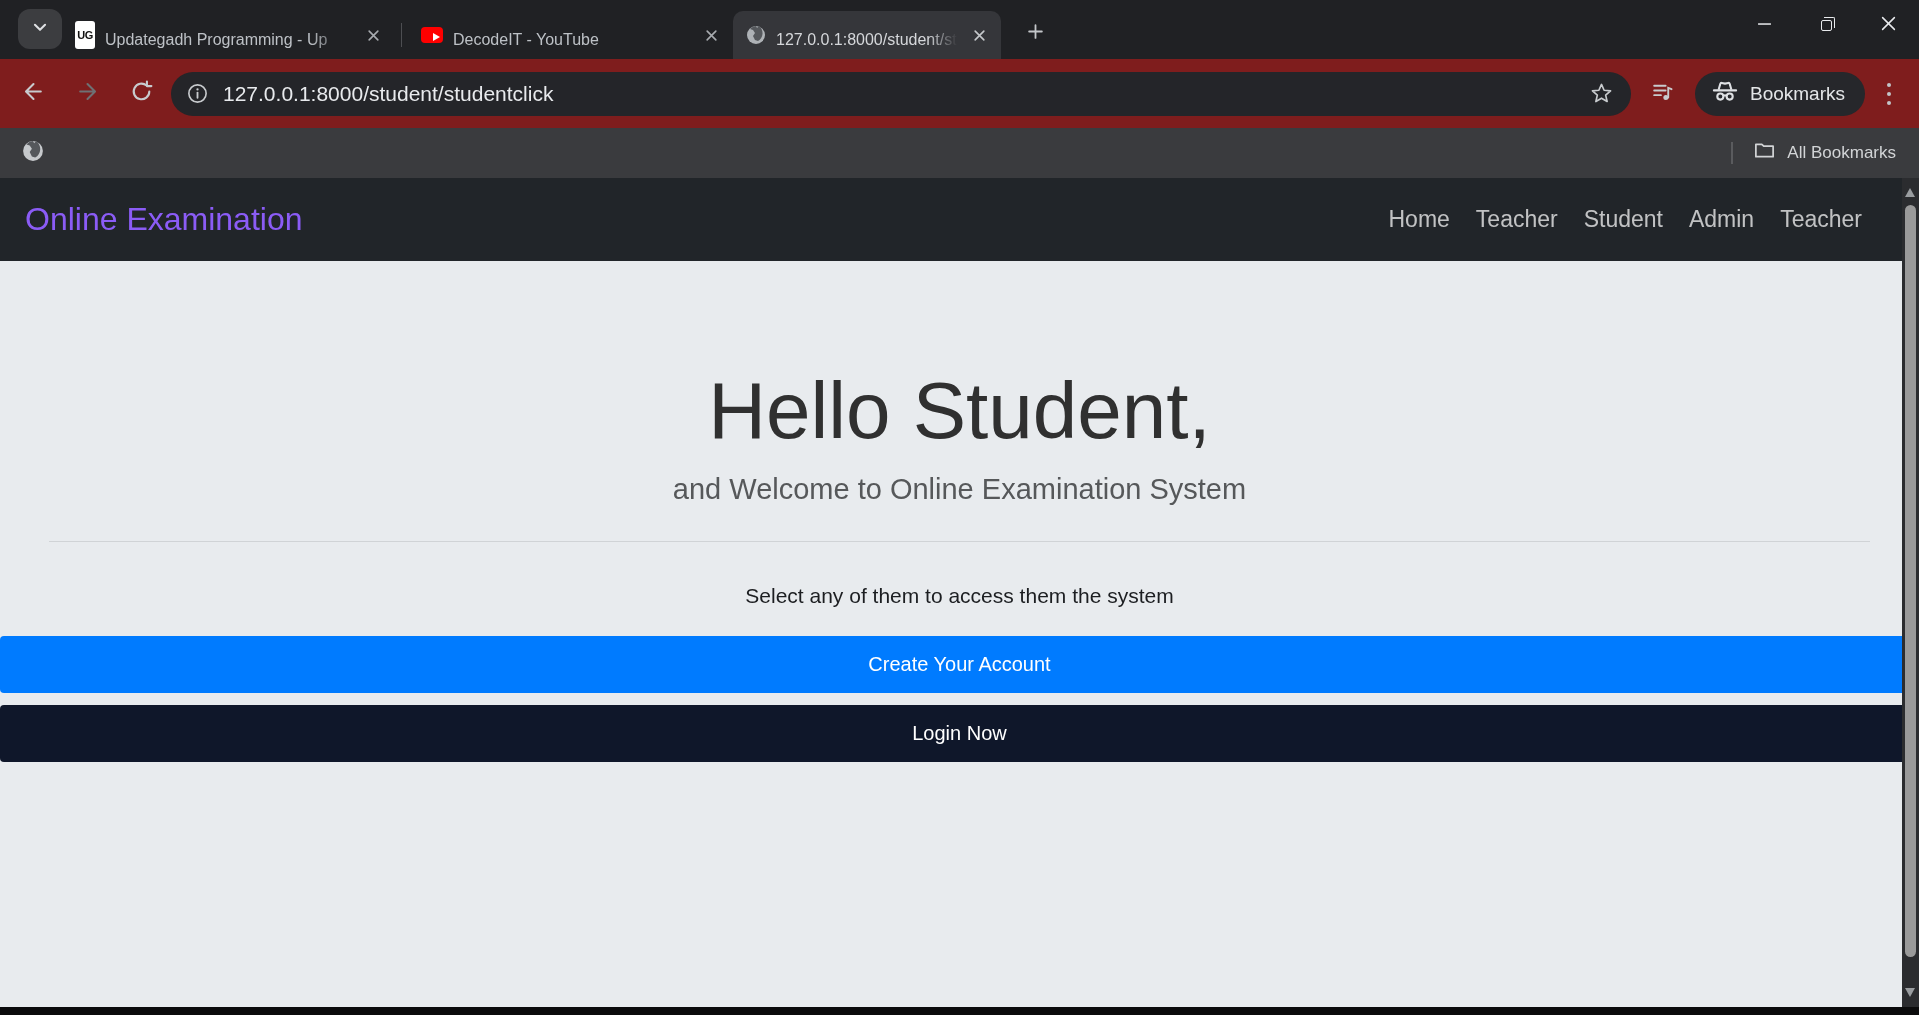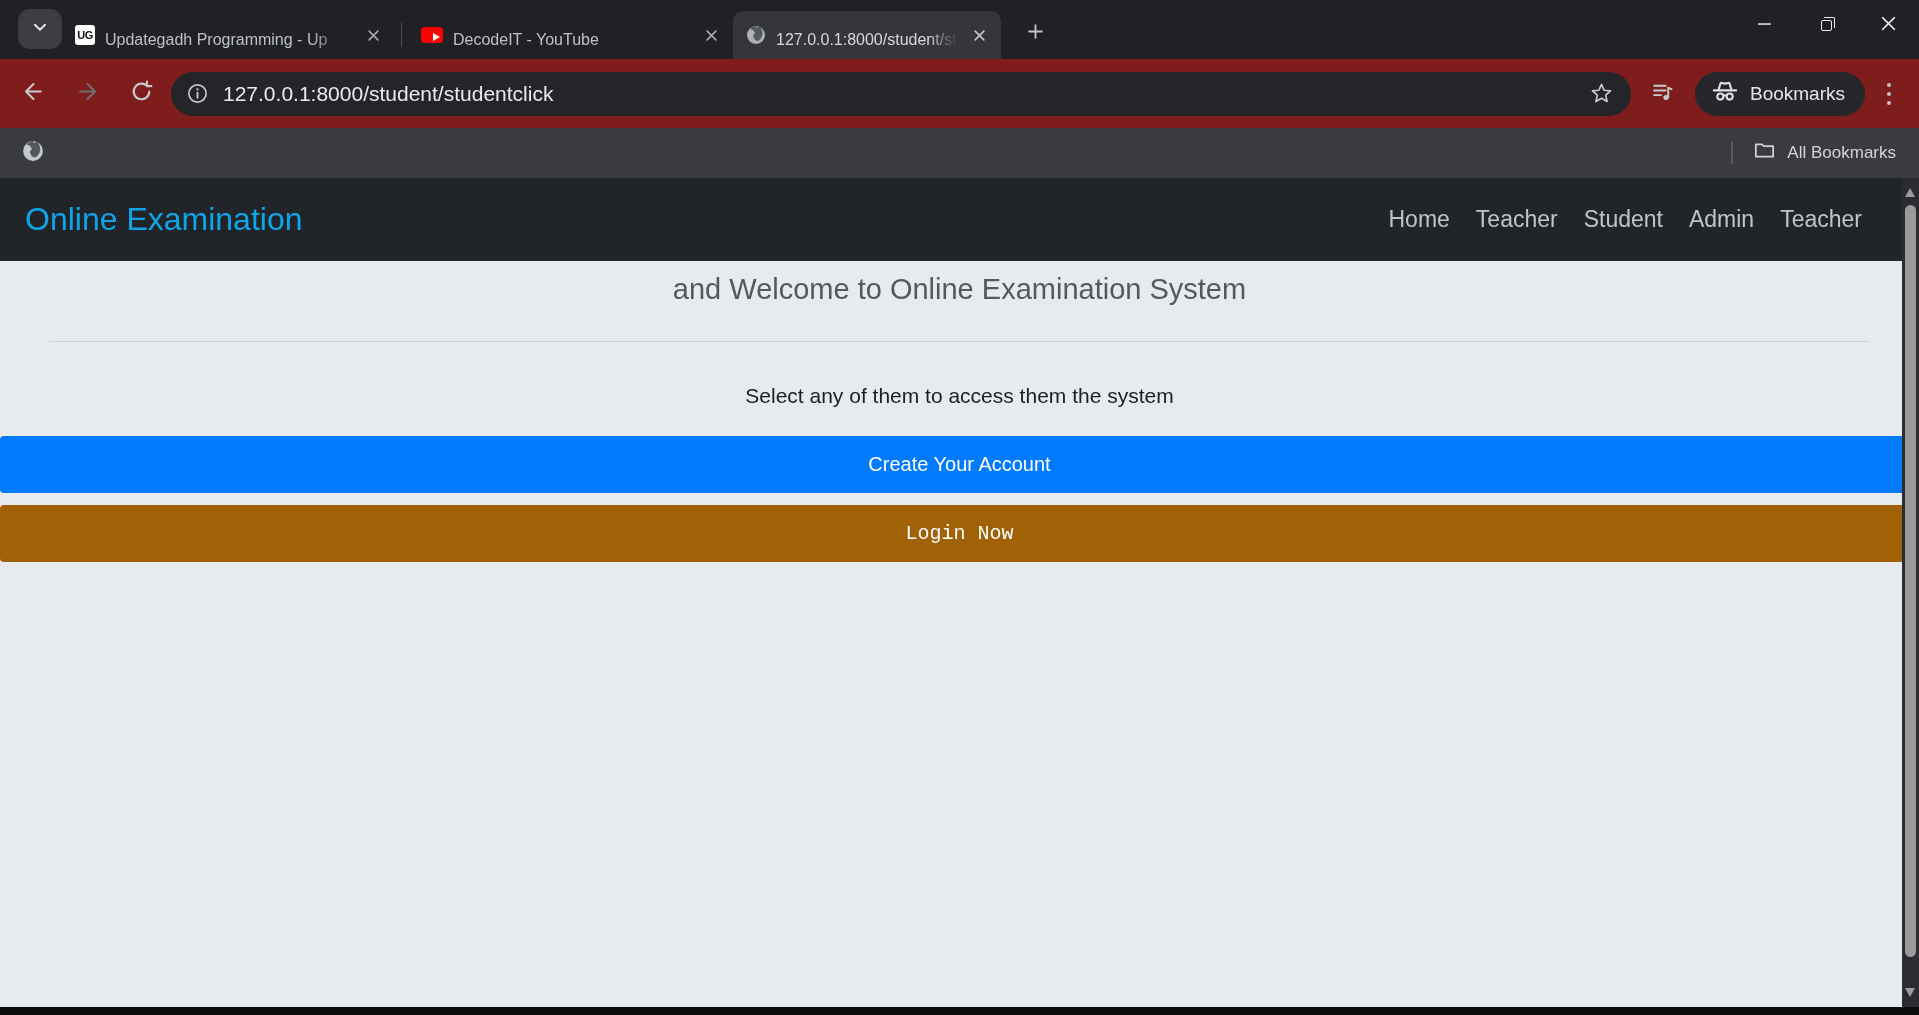--- a/index.html
+++ b/index.html
@@ -14,21 +14,21 @@
   .tab { height: 48px; display: flex; align-items: center; padding: 0 10px 0 13px;
          color: #bdc1c6; font-size: 16px; flex: none; }
   .tab.active { background: #35363a; border-radius: 10px 10px 0 0; color: #d5d7da; }
   .tab-title { flex: 1; white-space: nowrap; overflow: hidden; margin: 10px 6px 0 10px;
                -webkit-mask-image: linear-gradient(90deg,#000 82%,transparent 98%);
                mask-image: linear-gradient(90deg,#000 82%,transparent 98%); }
   .tab-close { width: 24px; height: 24px; border-radius: 12px; display: flex; align-items: center;
                justify-content: center; flex: none; }
   .tab-divider { width: 1px; height: 24px; background: #4d4e52; margin: 0 6px 12px 6px; flex: none; }
   .favicon { flex: none; display: flex; align-items: center; justify-content: center; }
-  .fav-ug { width: 20px; height: 20px; background: #fff; border-radius: 3px; color: #111;
+  .fav-ug { width: 20px; height: 28px; background: #fff; border-radius: 3px; color: #111;
             font-size: 11px; font-weight: bold; letter-spacing: -0.5px; }
   .fav-yt { width: 22px; height: 16px; background: #f00; border-radius: 4px; }
   .fav-yt::after { content: ""; display: block; margin: 4px 0 0 8px; width: 0; height: 0;
                    border-left: 7px solid #fff; border-top: 4px solid transparent; border-bottom: 4px solid transparent; }
   .newtab { width: 40px; height: 40px; margin: 0 0 6px 14px; display: flex; align-items: center;
             justify-content: center; flex: none; }
   .win-controls { position: absolute; right: 0; top: 0; height: 50px; display: flex; }
   .win-btn { width: 62px; height: 50px; display: flex; align-items: center; justify-content: center; color: #e8eaed; }
   .restore-glyph { width: 11px; height: 11px; border: 1.5px solid #e8eaed; border-radius: 2px; position: relative; }
   .restore-glyph::before { content: ""; position: absolute; top: -4px; left: 2.5px; width: 10px; height: 10px;
@@ -56,34 +56,34 @@
   .bookmarksbar { position: absolute; top: 128px; left: 0; right: 0; height: 50px; background: #3a3b3e;
                   display: flex; align-items: center; padding: 0 19px 0 18px; color: #d2d4d6; }
   .bm-item { width: 30px; height: 30px; display: flex; align-items: center; justify-content: center; }
   .bm-spacer { flex: 1; }
   .bm-divider { width: 2px; height: 22px; background: #5a5b5e; margin-right: 16px; }
   .all-bookmarks { display: flex; align-items: center; gap: 11px; font-size: 17px; height: 34px; padding: 0 4px; }
 
   
   .page { position: absolute; top: 178px; left: 0; width: 1919px; height: 829px; background: #e8ebee; }
   .page-navbar { height: 83px; background: #212529; display: flex; align-items: center; padding: 0 57px 0 25px; }
-  .brand { color: #0ea5e9; font-size: 32px; font-weight: 400; text-decoration: none; }
+  .brand { color: #8b5cf6; font-size: 32px; font-weight: 400; text-decoration: none; }
   .nav-links { margin-left: auto; display: flex; gap: 26px; }
   .nav-links a { color: rgba(255,255,255,0.72); font-size: 23px; text-decoration: none; }
   .page-body { text-align: center; }
   .hero-title { margin: 0; padding-top: 100px; font-size: 80px; line-height: 1.25; font-weight: 200;
                 color: #303030; }
   .hero-sub { margin: 12px 0 0; font-size: 29px; font-weight: 300; color: #56585a; }
   .page-body hr { margin: 35px 49px 0; border: none; border-top: 1px solid #d0d3d6; }
   .hero-prompt { margin: 42px 0 0; font-size: 21px; font-weight: 500; color: #1c1e21; }
   .btn-row { margin-top: 28px; display: flex; justify-content: flex-start; gap: 12px; flex-direction: column; }
   .btn { height: 57px; border: none; border-radius: 4px; color: #fff; font-size: 20px;
          font-family: "Liberation Sans", sans-serif; cursor: pointer; }
   .btn-blue { background: #007bff; padding: 0 32px; }
-  .btn-green { background: #a16207; padding: 0 28px; font-family: Liberation Mono, monospace; }
+  .btn-green { background: #0f172a; padding: 0 28px; }
 
   
   .scrollbar { position: absolute; top: 0; right: 0; width: 17px; height: 829px; background: #2b2c2f; }
   .sb-up { position: absolute; top: 10px; left: 3px; width: 0; height: 0;
            border-left: 5.5px solid transparent; border-right: 5.5px solid transparent;
            border-bottom: 9px solid #9a9da0; }
   .sb-thumb { position: absolute; top: 27px; left: 3px; width: 11px; height: 752px;
               background: #9a9a9a; border-radius: 6px; }
   .sb-down { position: absolute; bottom: 10px; left: 3px; width: 0; height: 0;
              border-left: 5.5px solid transparent; border-right: 5.5px solid transparent;
@@ -268,20 +268,21 @@
       <nav class="nav-links">
         <a href="#">Home</a>
         <a href="#">Teacher</a>
         <a href="#">Student</a>
         <a href="#">Admin</a>
         <a href="#">Teacher</a>
       </nav>
     </div>
 
     <div class="page-body">
+      <h1 class="hero-title">Hello Student,</h1>
       <p class="hero-sub">and Welcome to Online Examination System</p>
       <hr>
       <p class="hero-prompt">Select any of them to access them the system</p>
       <div class="btn-row">
         <button class="btn btn-blue">Create Your Account</button>
         <button class="btn btn-green">Login Now</button>
       </div>
     </div>
 
     <div class="scrollbar">

